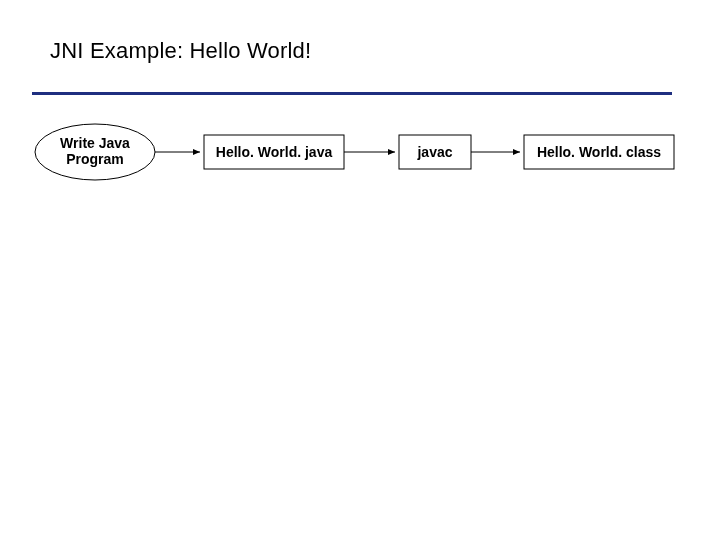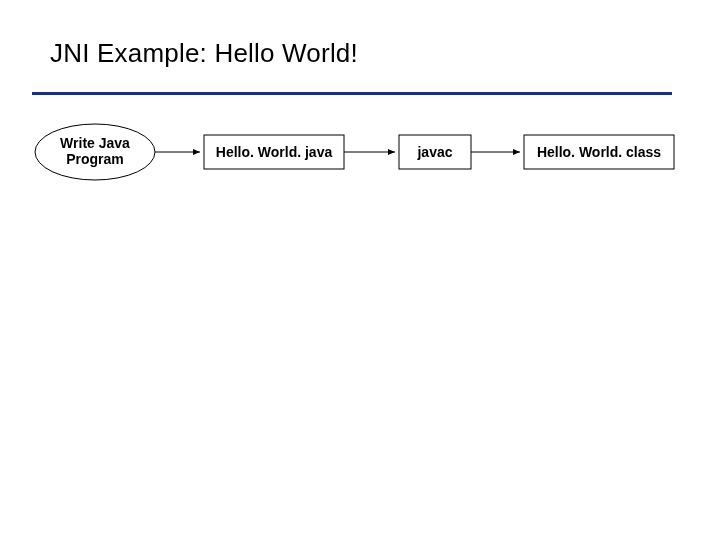--- a/index.html
+++ b/index.html
@@ -14,21 +14,21 @@
   .slide {
     position: relative;
     width: 720px;
     height: 540px;
     box-sizing: border-box;
   }
   .title {
     position: absolute;
     left: 50px;
     top: 38px;
-    font-size: 26px;
+    font-size: 22px;
     font-weight: 400;
     letter-spacing: 0.2px;
   }
   .rule {
     position: absolute;
     left: 32px;
     top: 92px;
     width: 640px;
     height: 0;
     border-top: 3px solid #1f2f80;

